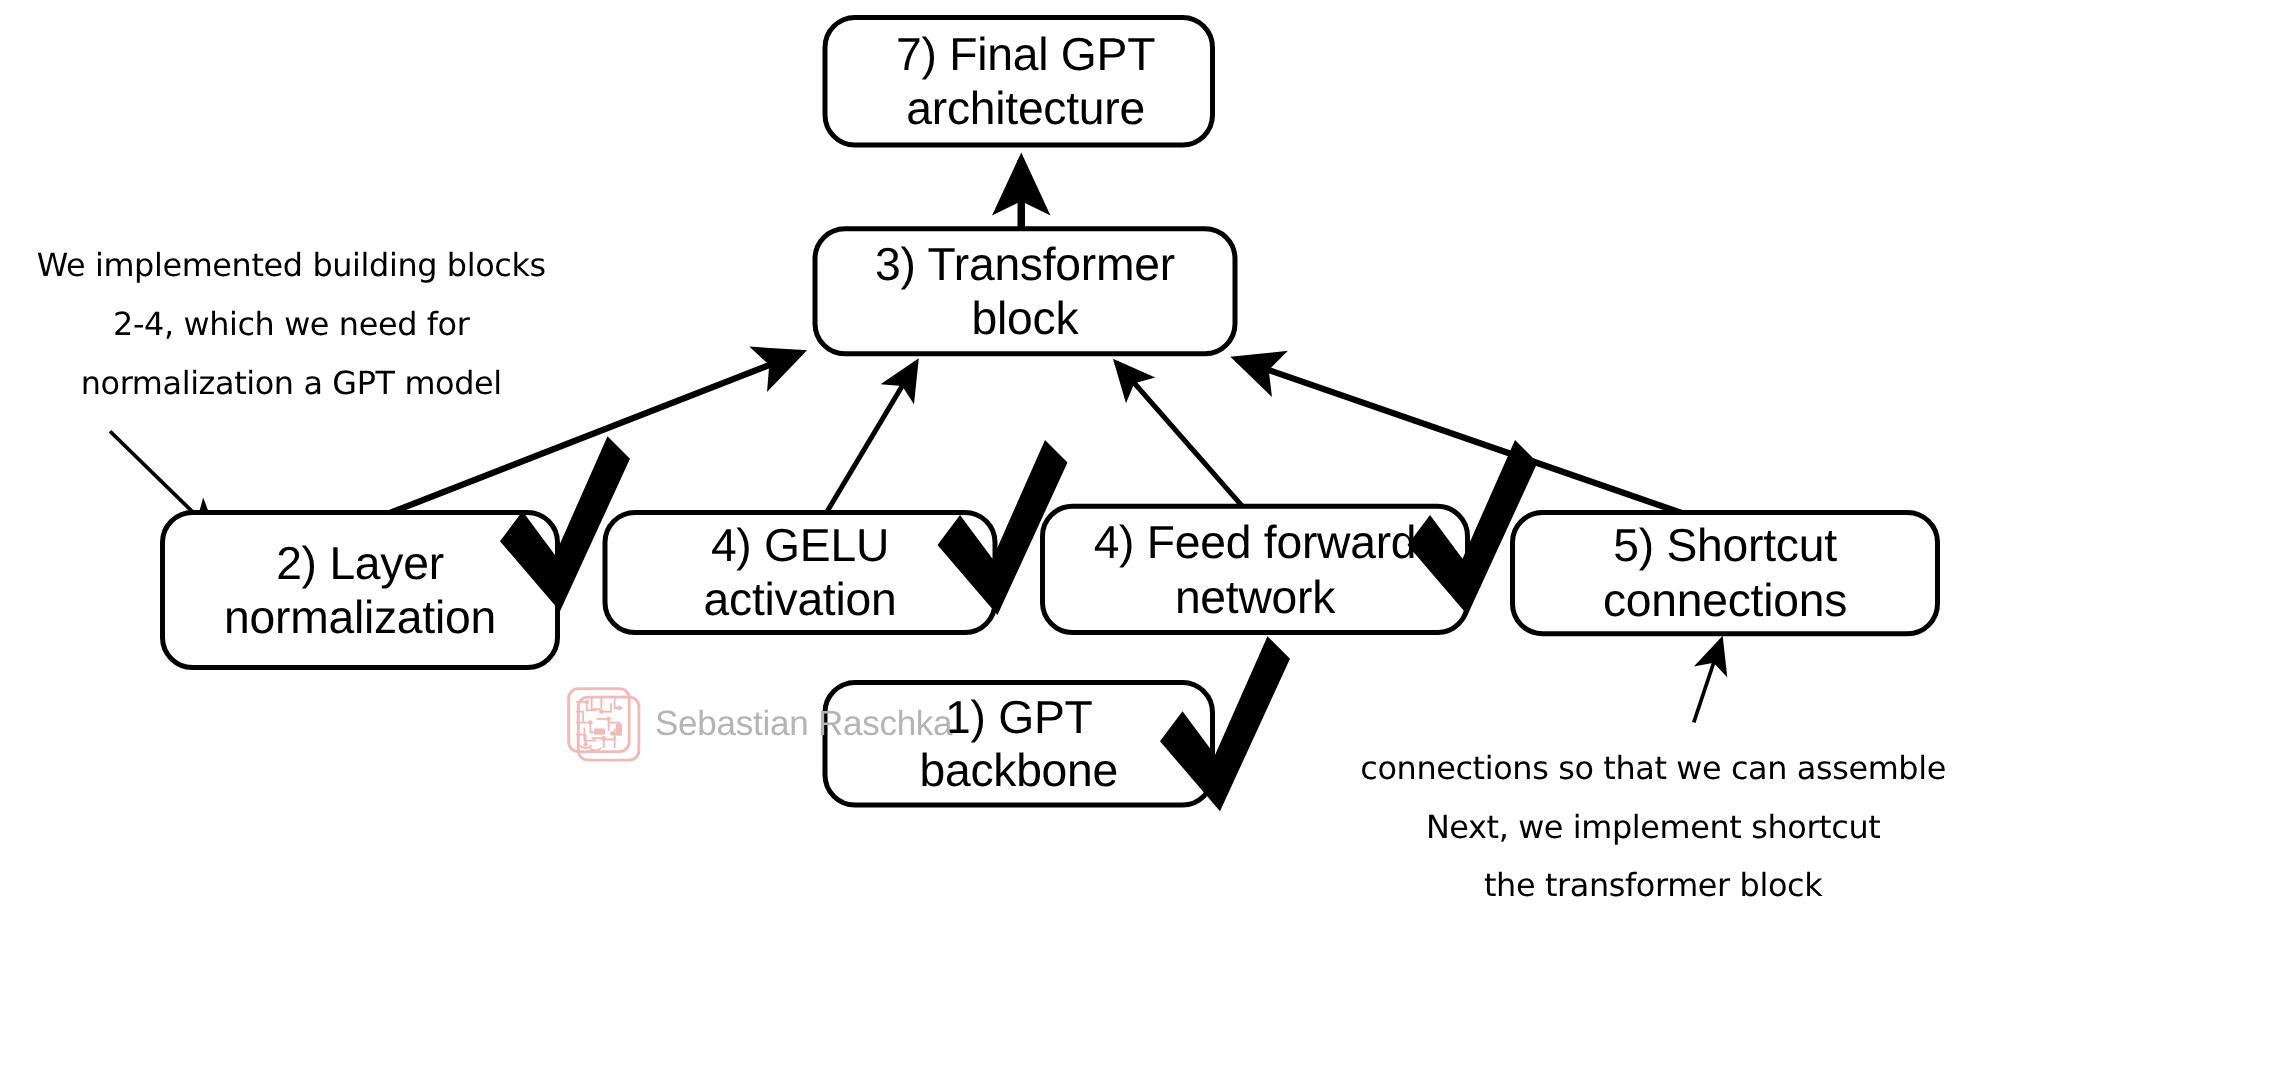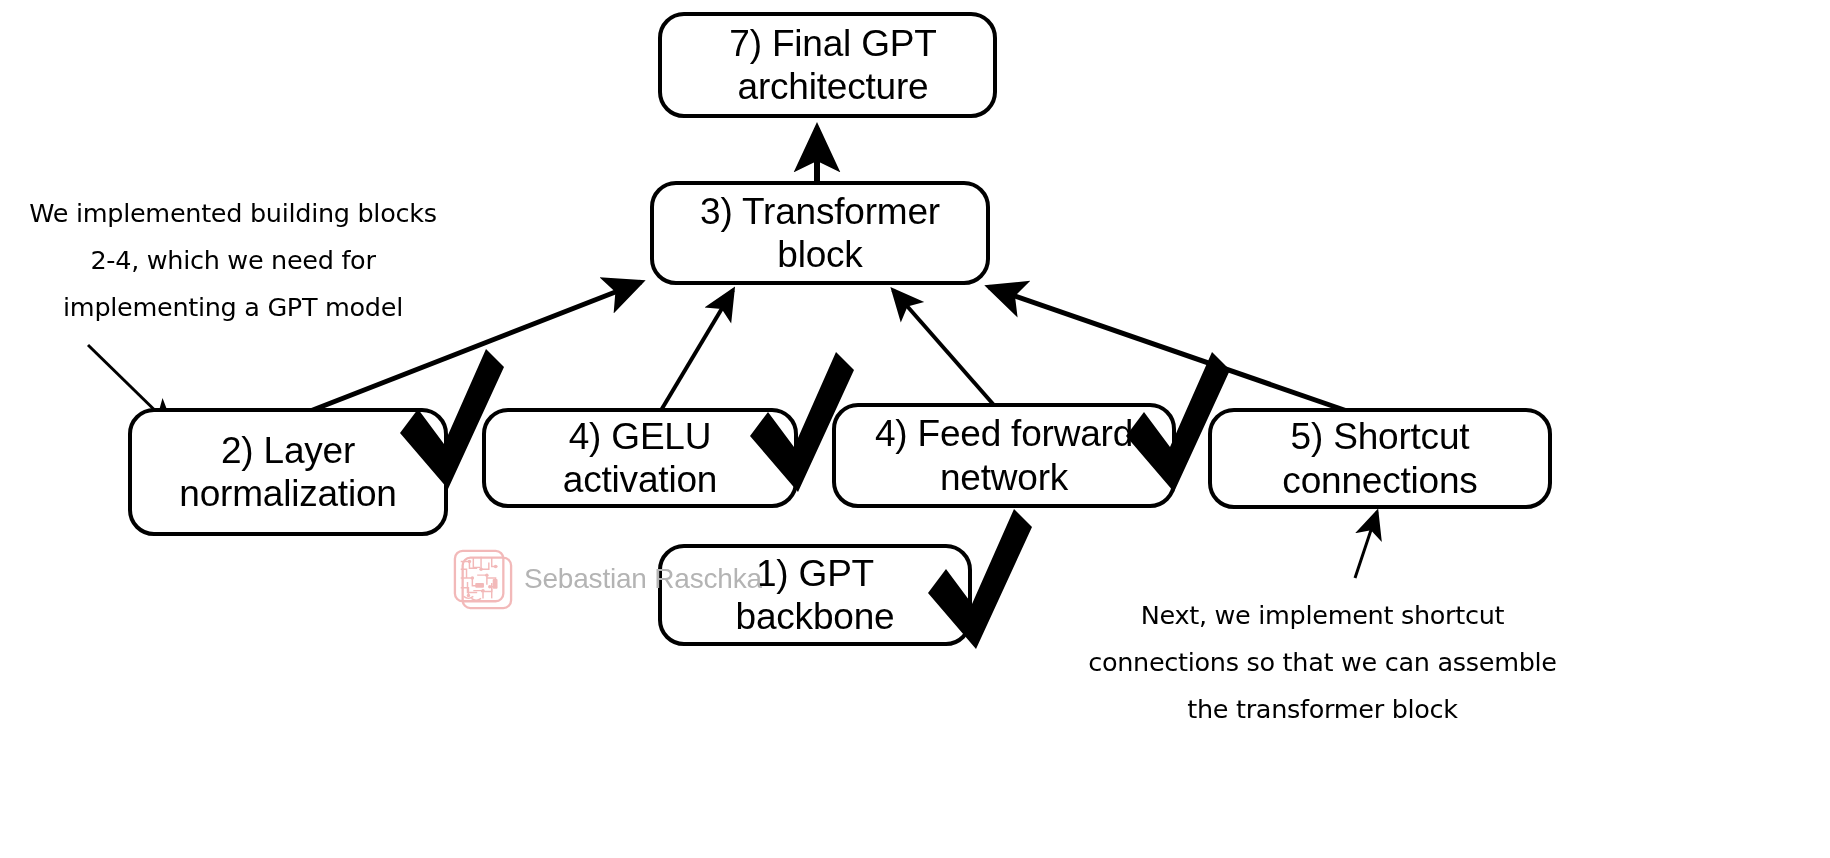--- a/index.html
+++ b/index.html
@@ -120,21 +120,21 @@
 
     <g>
       <line x1="88" y1="345" x2="172" y2="427" stroke="#000000" stroke-width="3" marker-end="url(#arrowThin)"></line>
     </g>
 
     <g>
       <line x1="1355" y1="578" x2="1377" y2="512" stroke="#000000" stroke-width="3" marker-end="url(#arrowThin)"></line>
     </g>
   </svg>
 
-  <div class="node" style="left:658px; top:12px; width:339px; height:106px;padding-left:11px;">
+  <div class="node" style="left:658px; top:12px; width:314px; height:106px;padding-left:11px;">
     <span>
       <span>7) Final GPT</span>
       <span>architecture</span>
     </span>
   </div>
 
   <div class="node" style="left:650px; top:181px; width:340px; height:104px;">
     <span>
       <span>3) Transformer</span>
       <span>block</span>
@@ -188,26 +188,26 @@
     <path d="M8 88 L26 64 L52 99 L94 4 L112 22 L56 144 Z" fill="#000000"></path>
   </svg>
 
   <svg class="checkmark" style="left:920px; top:505px; width:112px; height:152px;" viewBox="0 0 112 152" xmlns="http://www.w3.org/2000/svg">
     <path d="M8 88 L26 64 L52 99 L94 4 L112 22 L56 144 Z" fill="#000000"></path>
   </svg>
 
   <div class="annot" style="left:8px; top:190px; width:450px;">
     <div>We implemented building blocks</div>
     <div>2-4, which we need for</div>
-    <div>implementing a GPT model</div>
+    <div>normalization a GPT model</div>
   </div>
 
   <div class="annot" style="left:1050px; top:592px; width:545px;">
+    <div>connections so that we can assemble</div>
     <div>Next, we implement shortcut</div>
-    <div>connections so that we can assemble</div>
     <div>the transformer block</div>
   </div>
 
   <div id="watermark" style="left:452px; top:548px;">
     <svg class="wm-logo" viewBox="0 0 64 64" xmlns="http://www.w3.org/2000/svg">
       <g fill="none" stroke="#f2b6b6" stroke-width="2.4">
         <rect x="3" y="3" width="50" height="52" rx="8"></rect>
         <rect x="11" y="10" width="50" height="52" rx="8"></rect>
       </g>
       <g fill="none" stroke="#f2b6b6" stroke-width="1.5">

